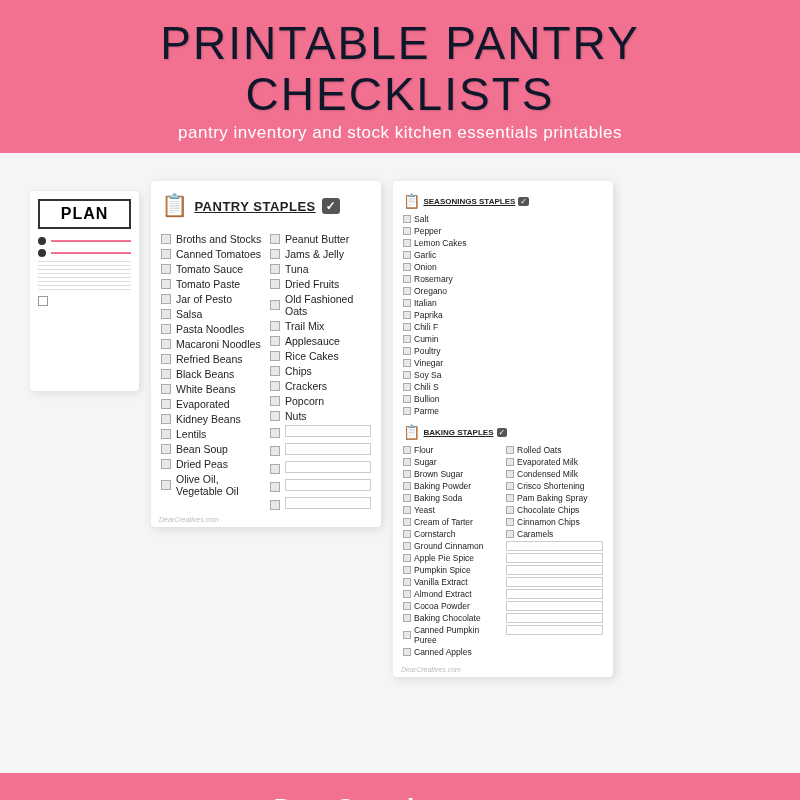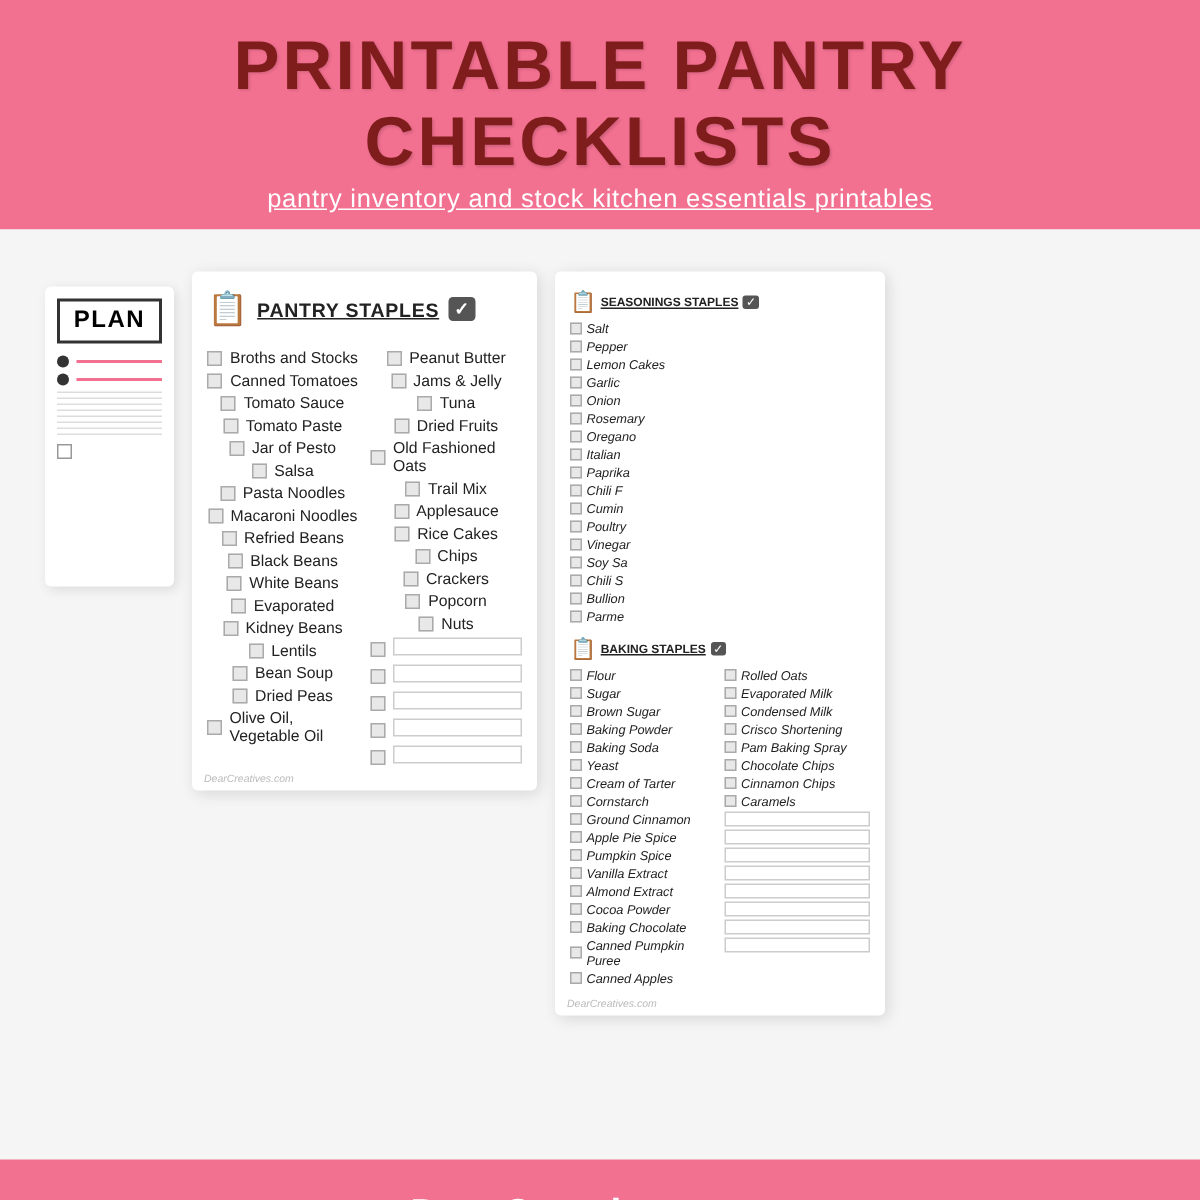--- a/index.html
+++ b/index.html
@@ -12,52 +12,51 @@
     }
 
     
     .header-top {
       background: #f27090;
       padding: 18px 20px 10px 20px;
       text-align: center;
     }
     .header-title {
       font-size: 46px;
-      font-weight: 700;
-      color: #7f1d1d;
+      font-weight: 400;
+      color: #0f172a;
       letter-spacing: 2px;
       line-height: 1.1;
       text-shadow: 1px 1px 2px rgba(0,0,0,0.15);
     }
     .header-subtitle {
       font-size: 17px;
       color: white;
       font-weight: 400;
       margin-top: 4px;
       letter-spacing: 0.5px;
-      text-decoration: underline;
     }
 
     
     .main-area {
       background: #f5f5f5;
       padding: 18px 30px 10px 30px;
       display: flex;
       gap: 12px;
       align-items: flex-start;
       height: 620px;
       overflow: hidden;
     }
 
     
     .plan-card {
       background: white;
       border-radius: 4px;
       padding: 8px;
-      width: 86px;
+      width: 109px;
       flex-shrink: 0;
       box-shadow: 2px 2px 8px rgba(0,0,0,0.1);
       margin-top: 20px;
       min-height: 200px;
     }
     .plan-title-box {
       border: 2px solid #333;
       text-align: center;
       font-weight: 900;
       font-size: 16px;
@@ -152,21 +151,20 @@
     }
     .checklist-col {
       flex: 1;
     }
     .checklist-item {
       display: flex;
       align-items: center;
       gap: 5px;
       margin-bottom: 3px;
       font-size: 10.5px;
-      justify-content: center;
     }
     .check-box {
       width: 10px;
       height: 10px;
       border: 1px solid #aaa;
       background: #e8e8e8;
       flex-shrink: 0;
     }
     .item-label {
       font-size: 10.5px;
@@ -221,21 +219,20 @@
     .check-box-sm {
       width: 8px;
       height: 8px;
       border: 1px solid #aaa;
       background: #e8e8e8;
       flex-shrink: 0;
     }
     .item-label-sm {
       font-size: 8.5px;
       color: #222;
-      font-style: italic;
     }
     .input-line-sm {
       width: 100%;
       height: 10px;
       border: 1px solid #ccc;
       margin-bottom: 2px;
       background: white;
     }
 
     

